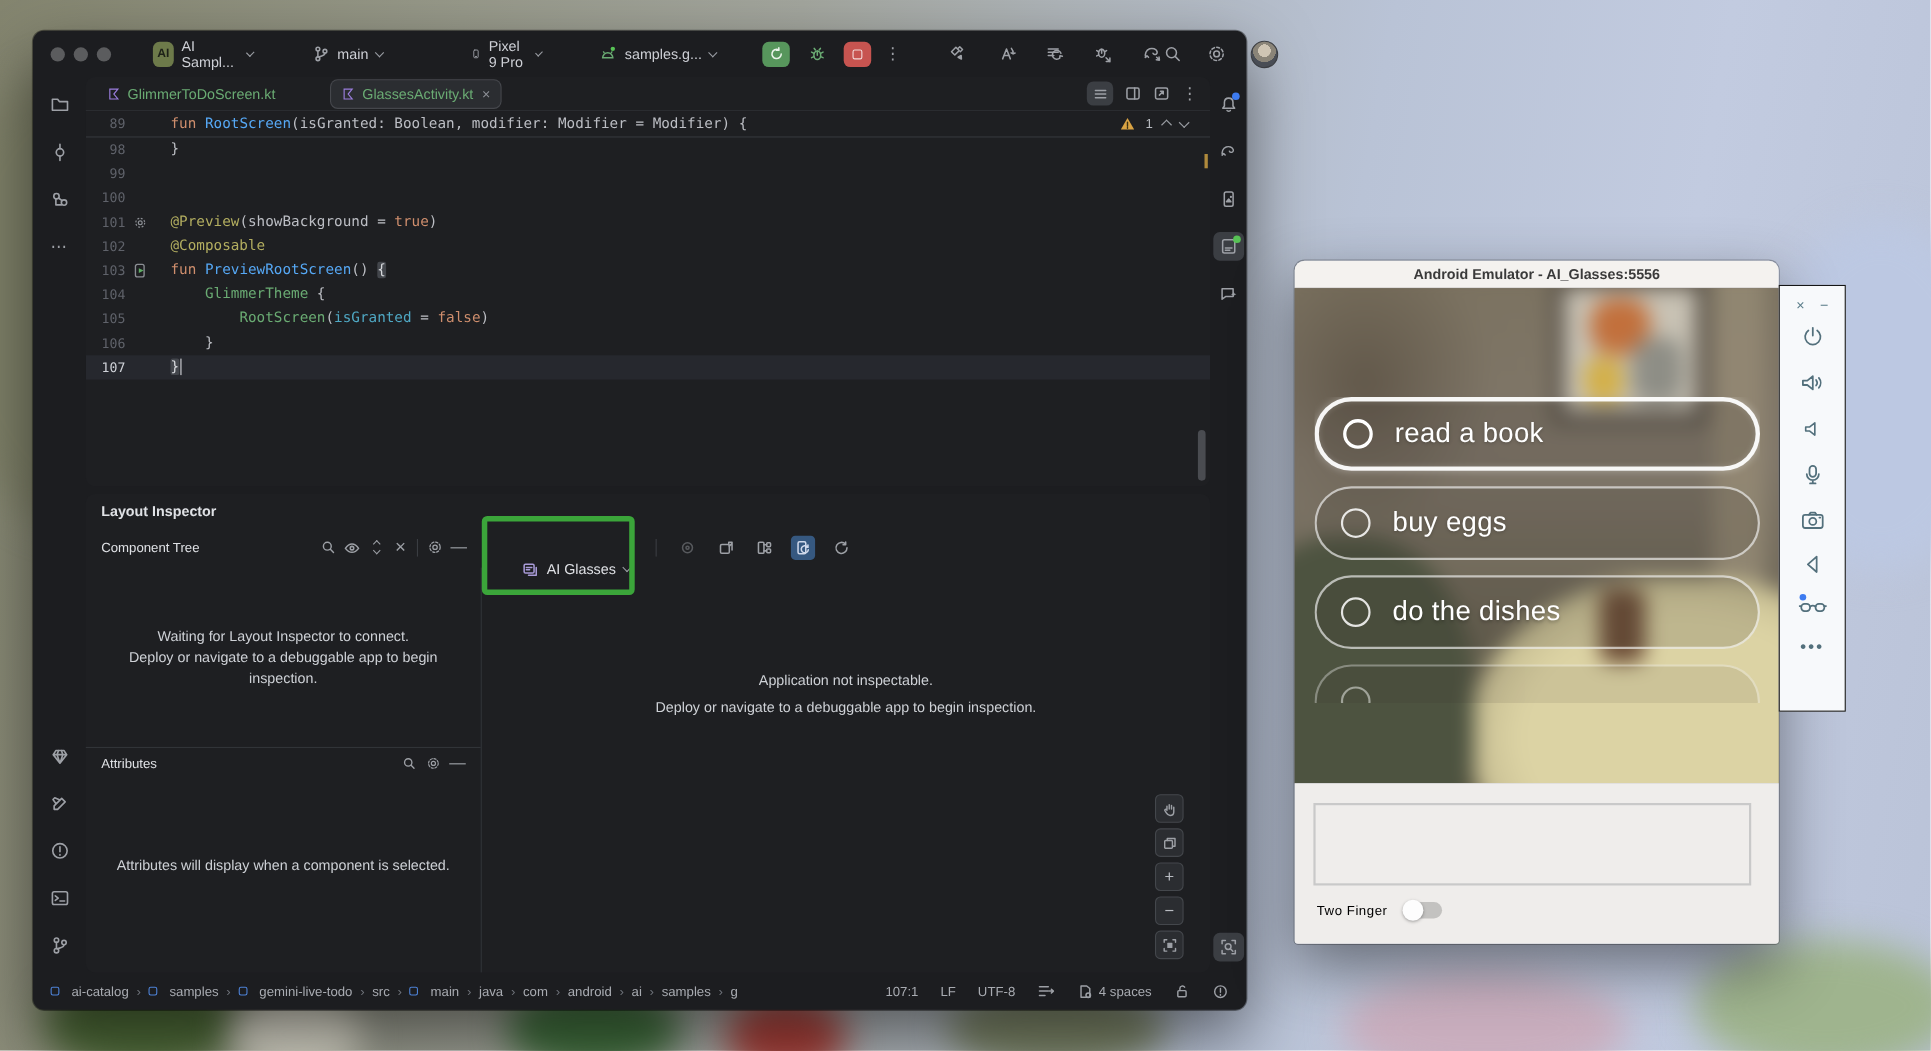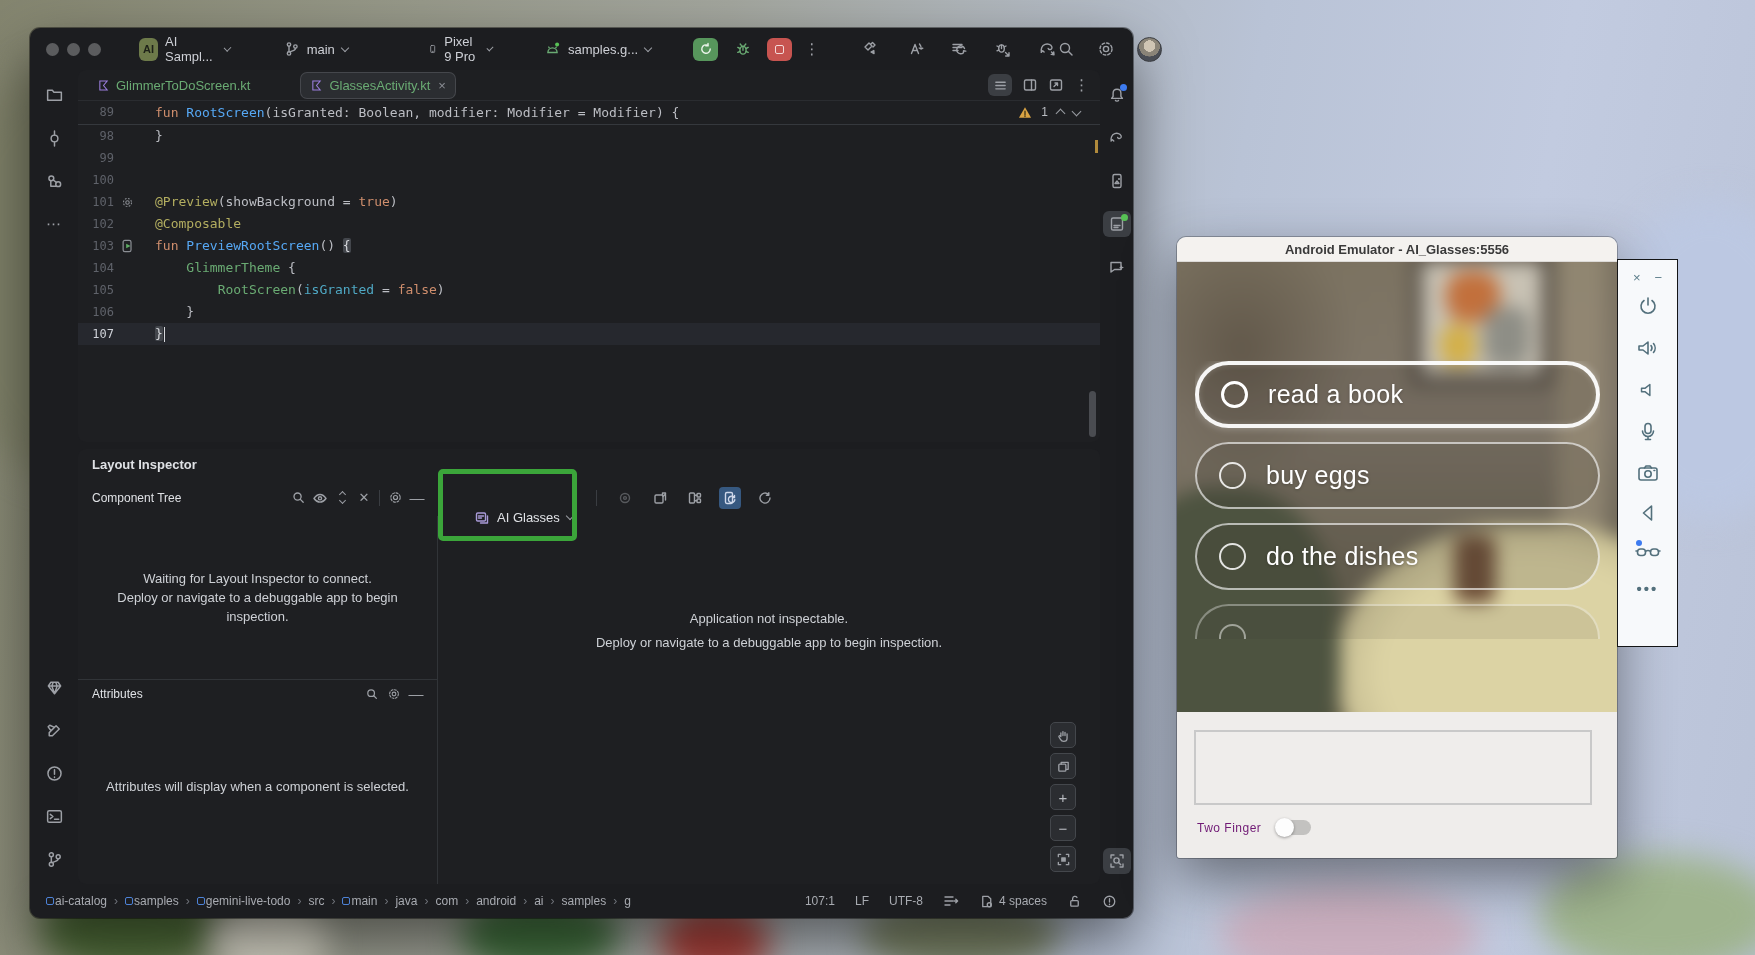--- a/index.html
+++ b/index.html
@@ -100,21 +100,21 @@
   .minus-ic { color:#9da0a6; font-size:15px; }
   .x-ic { color:#9da0a6; font-size:13px; }
 
   
   .annot { position:absolute; left:408px; top:441px; width:139px; height:72px; border:5px solid #3ba53a; border-radius:5px; z-index:40; }
 
   
   .statusbar { position:absolute; left:0; right:0; bottom:0; height:34px; display:flex; align-items:center; padding:0 16px;
     color:#a8abb1; font-size:12px; }
   .crumbs { display:flex; align-items:center; gap:7px; }
-  .crumb { display:flex; align-items:center; gap:1px; }
+  .crumb { display:flex; align-items:center; gap:11px; }
   .modsq { width:8px; height:8px; border:1.5px solid #4d82d6; border-radius:2px; }
   .csep { color:#6f737a; }
   .sb-right { margin-left:auto; display:flex; align-items:center; gap:20px; }
   .sb-item { display:flex; align-items:center; gap:5px; }
 
   
   .emu { position:absolute; left:1177px; top:237px; width:440px; border-radius:9px 9px 3px 3px;
     box-shadow:0 22px 55px rgba(0,0,0,.45), 0 0 0 1px rgba(0,0,0,.25); }
   .emu-title { height:25px; background:#f4f2ef; border-radius:9px 9px 0 0; display:flex; align-items:center; justify-content:center;
     font-size:13px; font-weight:bold; color:#3a3a3a; border-bottom:1px solid #dcdad7; }
@@ -125,21 +125,21 @@
   .pill { position:relative; height:67px; border-radius:34px; border:2px solid rgba(255,255,255,.62);
     background:rgba(55,50,44,.18); display:flex; align-items:center; padding-left:22px; gap:20px; margin-bottom:14px; }
   .pill.sel { border:4px solid rgba(255,255,255,.95); box-shadow:0 0 8px rgba(255,255,255,.35), inset 0 0 6px rgba(255,255,255,.18); }
   .pill.partial { opacity:.55; }
   .pcirc { width:27px; height:27px; border-radius:50%; border:2.5px solid rgba(255,255,255,.85); flex:none; }
   .pill.sel .pcirc { border-width:3.5px; border-color:#fff; }
   .plabel { color:#fff; font-size:25px; font-weight:500; letter-spacing:.3px; text-shadow:0 1px 3px rgba(0,0,0,.25); }
   .emu-bottom { position:relative; height:146px; background:#efedeb; border-radius:0 0 3px 3px; }
   .trackpad { position:absolute; left:17px; right:25px; top:18px; height:75px; border:2px solid #c9c9c9; background:#efedeb; }
   .twofinger { position:absolute; left:20px; top:108px; display:flex; align-items:center; gap:16px; }
-  .tf-label { font-size:12px; color:#701a75; letter-spacing:.5px; }
+  .tf-label { font-size:12px; color:#000000; letter-spacing:.5px; }
   .toggle { position:relative; width:34px; height:15px; border-radius:8px; background:#c3c2c0; }
   .knob { position:absolute; left:-2px; top:-2px; width:19px; height:19px; border-radius:50%; background:#fdfdfd;
     box-shadow:0 1px 3px rgba(0,0,0,.35); }
 
   .emu-side { position:absolute; left:1617px; top:259px; width:61px; height:388px; background:#f7f9fb;
     border:1px solid #141516; display:flex; flex-direction:column; align-items:center; padding-top:6px; }
   .emu-side .winctl { width:100%; display:flex; justify-content:center; gap:14px; color:#5b7d8a; font-size:13px; height:22px; align-items:center; }
   .emu-side .tools { display:flex; flex-direction:column; align-items:center; gap:18px; margin-top:6px; }
   .eic { stroke:#53707c; fill:none; stroke-width:1.6; stroke-linecap:round; stroke-linejoin:round; display:block; }
   .glasses-wrap { position:relative; }

